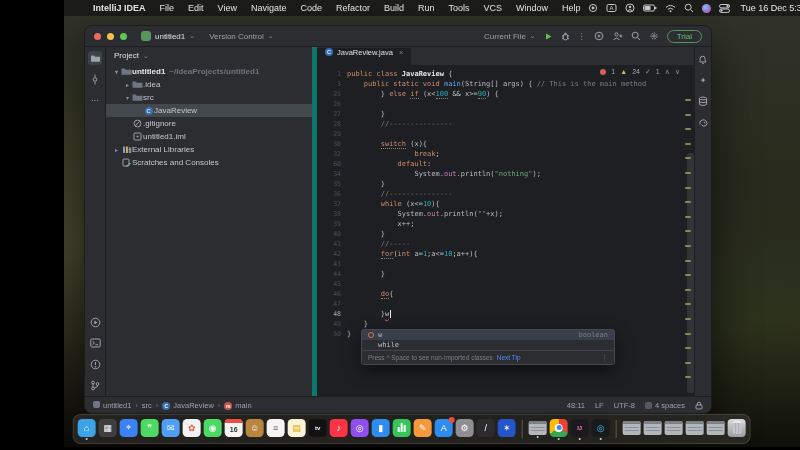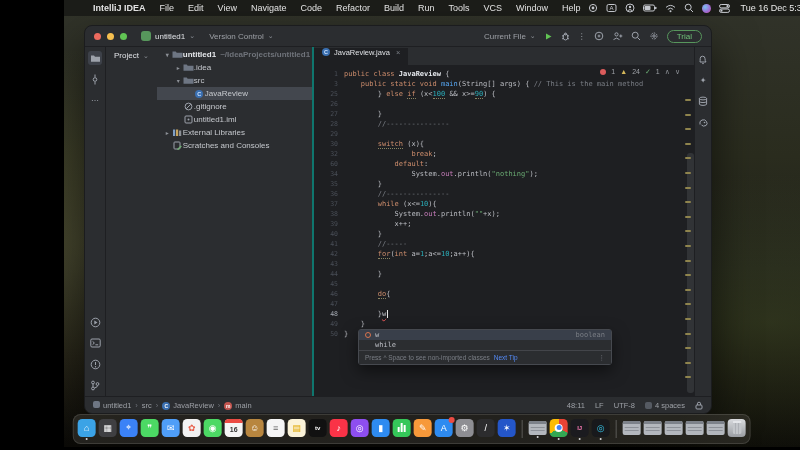--- a/index.html
+++ b/index.html
@@ -35,21 +35,21 @@
   .tb-right{margin-left:auto;display:flex;align-items:center;gap:8px;color:#9da0a6;}
   .runcfg{display:flex;align-items:center;gap:4px;}
   .trial{border:1px solid #57965c;color:#6fc078;border-radius:9px;padding:1px 9px;font-size:8px;}
   
   .main{flex:1;display:flex;min-height:0;}
   .actbar{width:20px;flex:0 0 20px;border-right:1px solid #1e1f22;display:flex;flex-direction:column;
     align-items:center;padding:4px 0;gap:7px;}
   .actbar .sp{flex:1;}
   .act-ic{width:14px;height:14px;display:flex;align-items:center;justify-content:center;border-radius:3px;color:#9da2ab;}
   .act-ic.active{background:#3d4149;}
-  .projpanel{width:206px;flex:0 0 206px;border-right:2px solid #0f766e;display:flex;}
+  .projpanel{width:206px;flex:0 0 206px;border-right:5px solid #0f766e;display:flex;flex-direction:column;}
   .pp-head{height:17px;display:flex;align-items:center;gap:4px;padding:0 8px;font-size:8px;color:#dfe1e5;}
   .tree{flex:1;overflow:hidden;padding-top:1px;}
   .trow{height:13px;display:flex;align-items:center;font-size:8px;color:#c6c9ce;white-space:nowrap;}
   .trow.sel{background:#43474e;}
   .trow .chv{width:9px;text-align:center;color:#8c9096;font-size:6px;flex:0 0 9px;}
   .trow .ic{width:11px;flex:0 0 11px;display:flex;justify-content:center;}
   .trow .sfx{color:#6f737a;margin-left:4px;}
   .trow.b{font-weight:bold;color:#e6e8ec;}
   
   .editor{flex:1;display:flex;flex-direction:column;background:#1e1f22;min-width:0;position:relative;}

